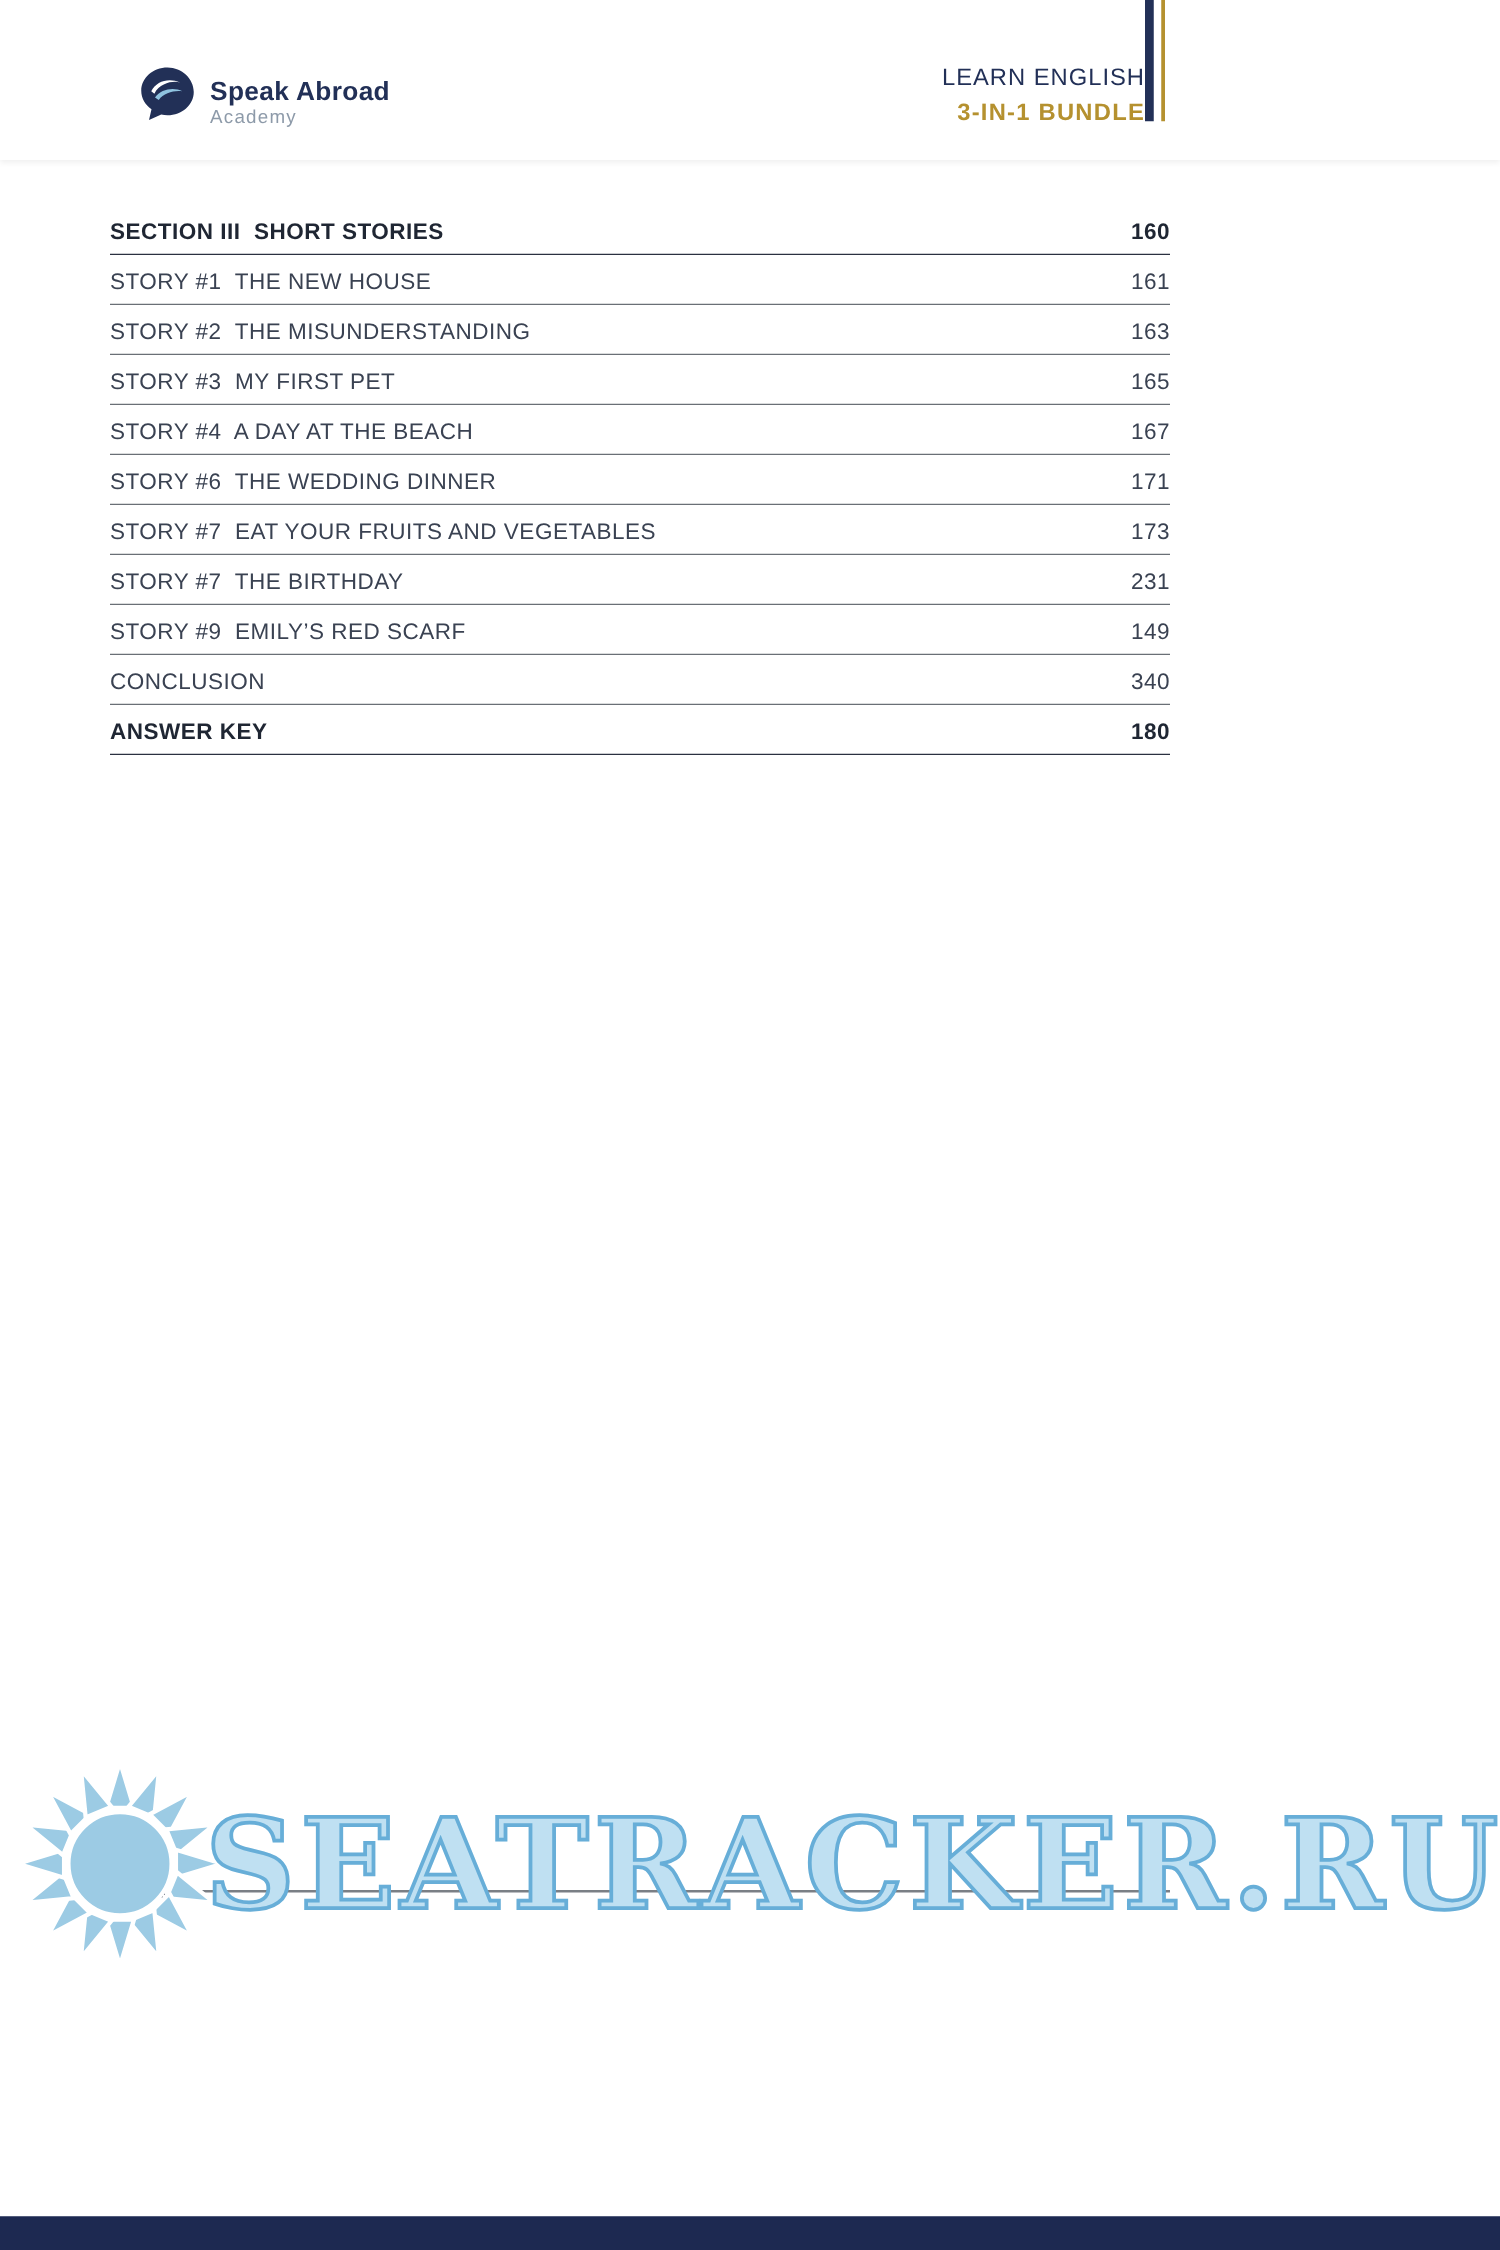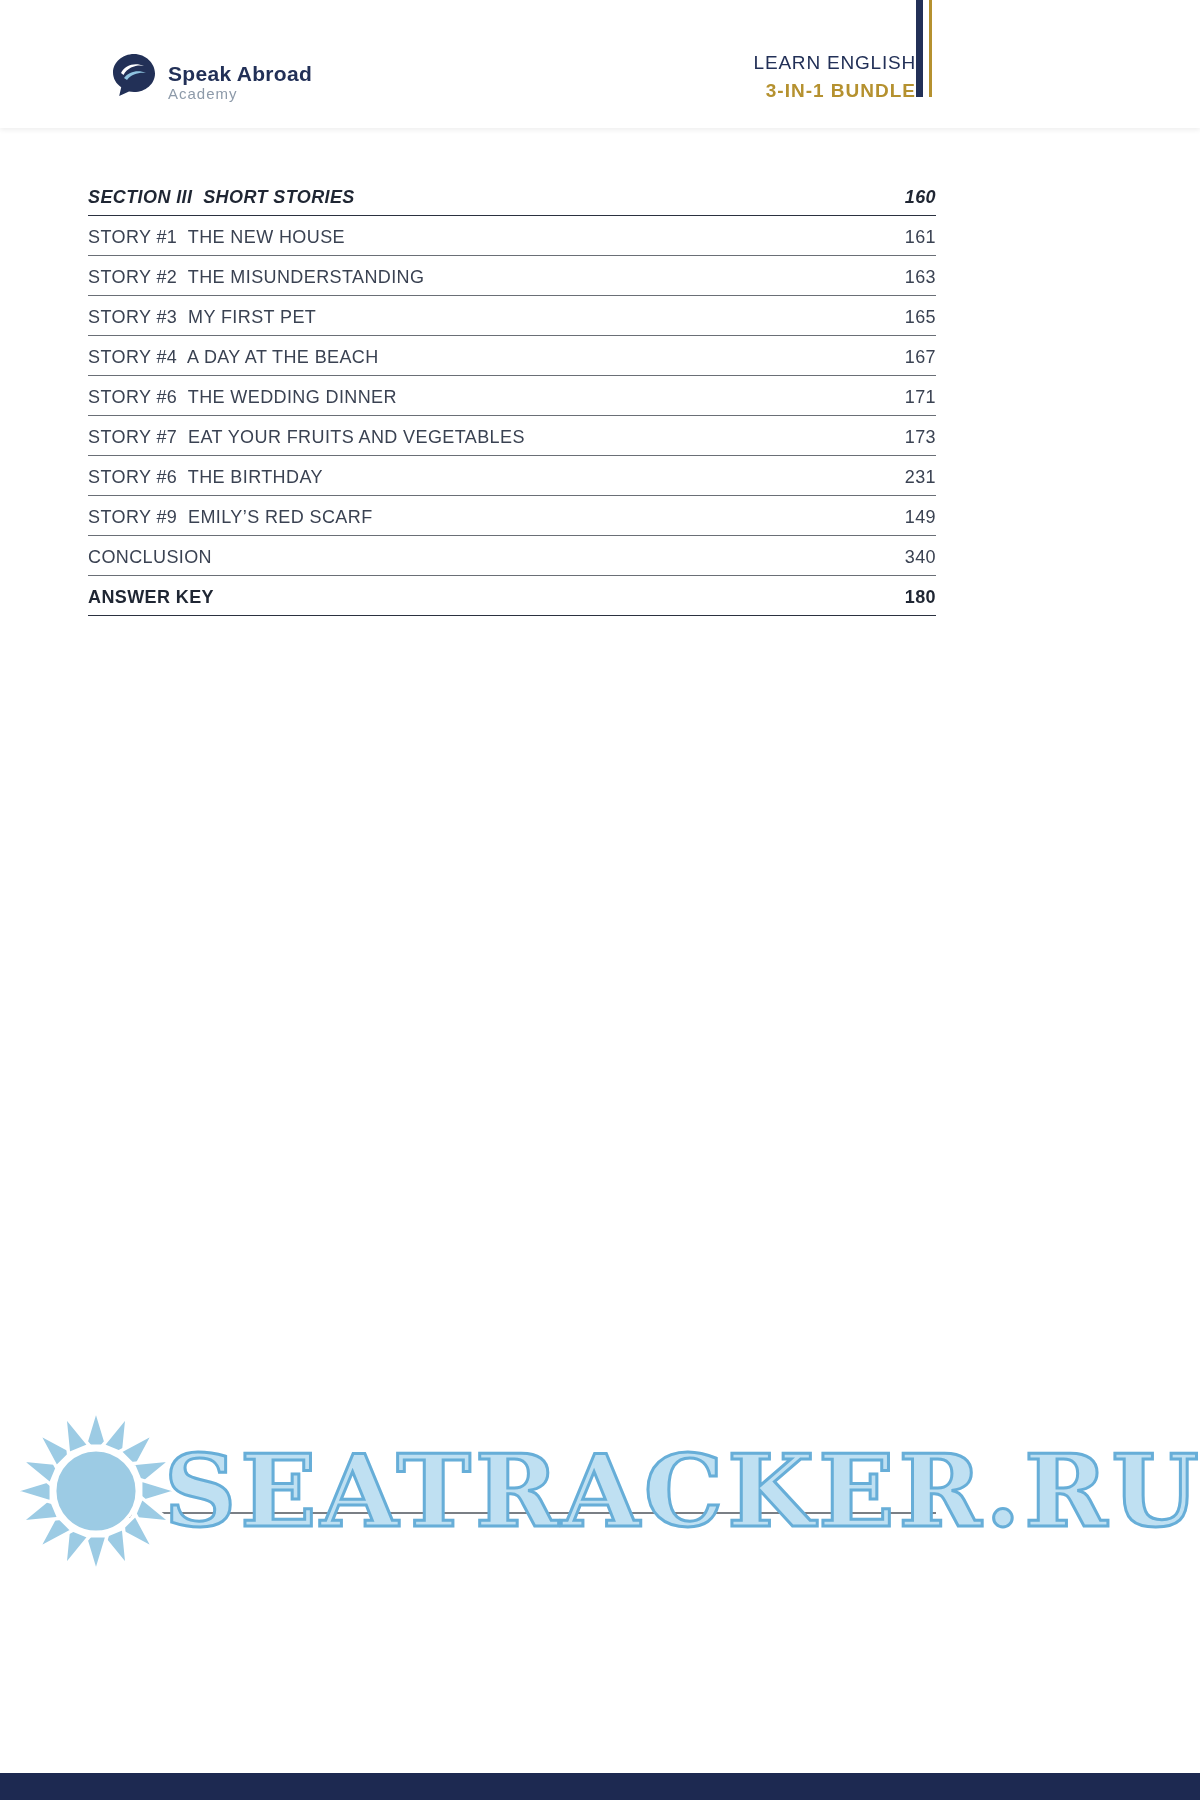--- a/index.html
+++ b/index.html
@@ -63,21 +63,21 @@
     justify-content: space-between;
     align-items: flex-end;
     margin-top: 10px;
     padding-bottom: 7px;
     border-bottom: 1.6px solid var(--line_gray, #6a6f76);
     font-size: 18px;
     line-height: 22px;
     color: var(--toc_text, #3a4252);
     letter-spacing: 0.4px;
   }
-  .toc-row:first-child { margin-top: 16px; font-style: italic; }
+  .toc-row:first-child { margin-top: 4px; }
   .toc-row.bold {
     font-weight: 700;
     color: #1f2633;
     border-bottom-color: #2b3140;
   }
   .toc-label { white-space: pre; }
   .toc-page { white-space: pre; }
 
   
   .footer {
@@ -180,21 +180,21 @@
       </div>
       <div class="toc-row">
         <span class="toc-label">STORY #6  THE WEDDING DINNER</span>
         <span class="toc-page">171</span>
       </div>
       <div class="toc-row">
         <span class="toc-label">STORY #7  EAT YOUR FRUITS AND VEGETABLES</span>
         <span class="toc-page">173</span>
       </div>
       <div class="toc-row">
-        <span class="toc-label">STORY #6  THE BIRTHDAY</span>
+        <span class="toc-label">STORY #7  THE BIRTHDAY</span>
         <span class="toc-page">231</span>
       </div>
       <div class="toc-row">
         <span class="toc-label">STORY #9  EMILY’S RED SCARF</span>
         <span class="toc-page">149</span>
       </div>
       <div class="toc-row">
         <span class="toc-label">CONCLUSION</span>
         <span class="toc-page">340</span>
       </div>

